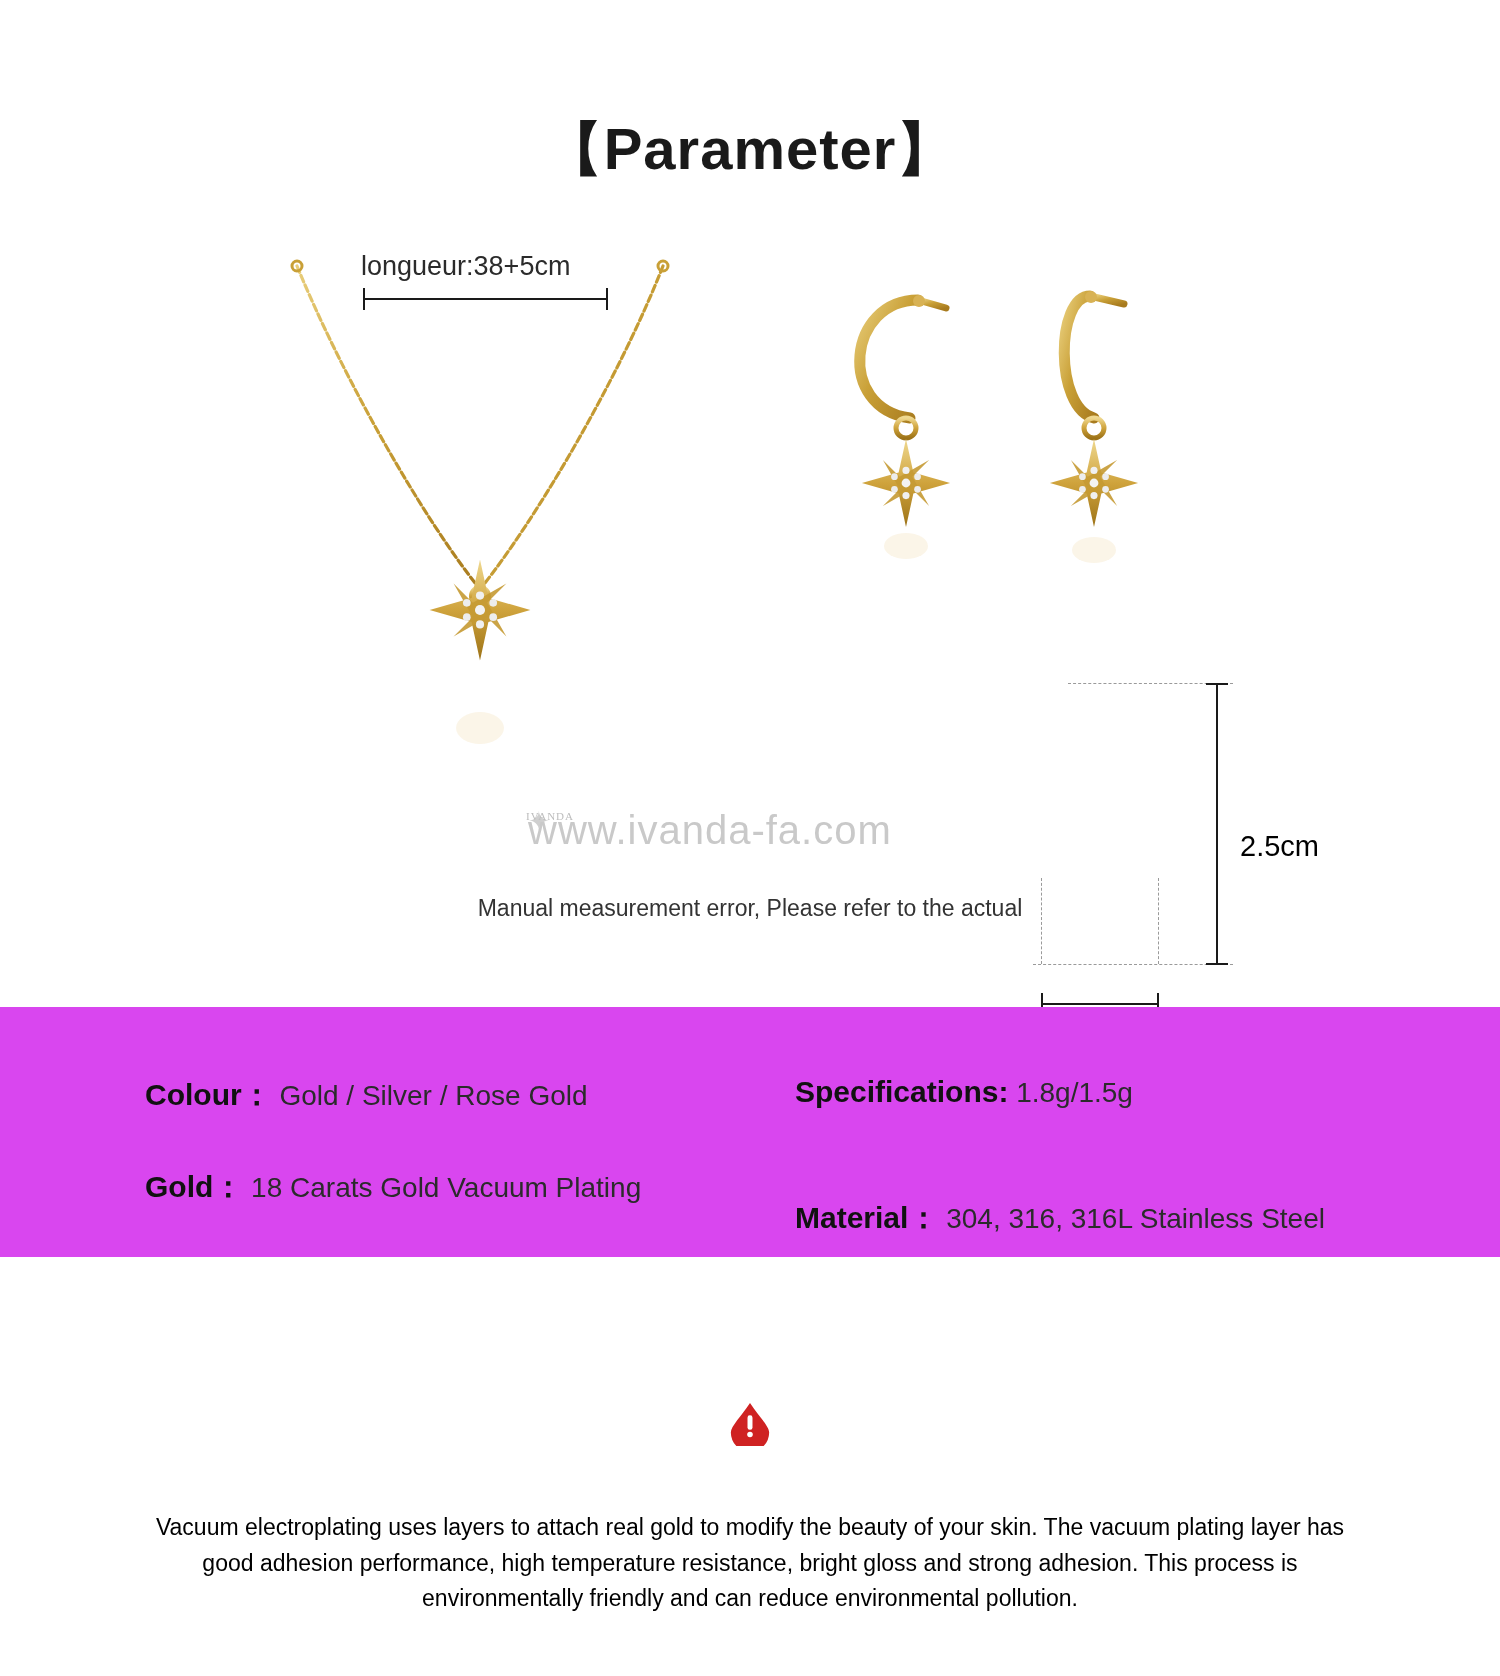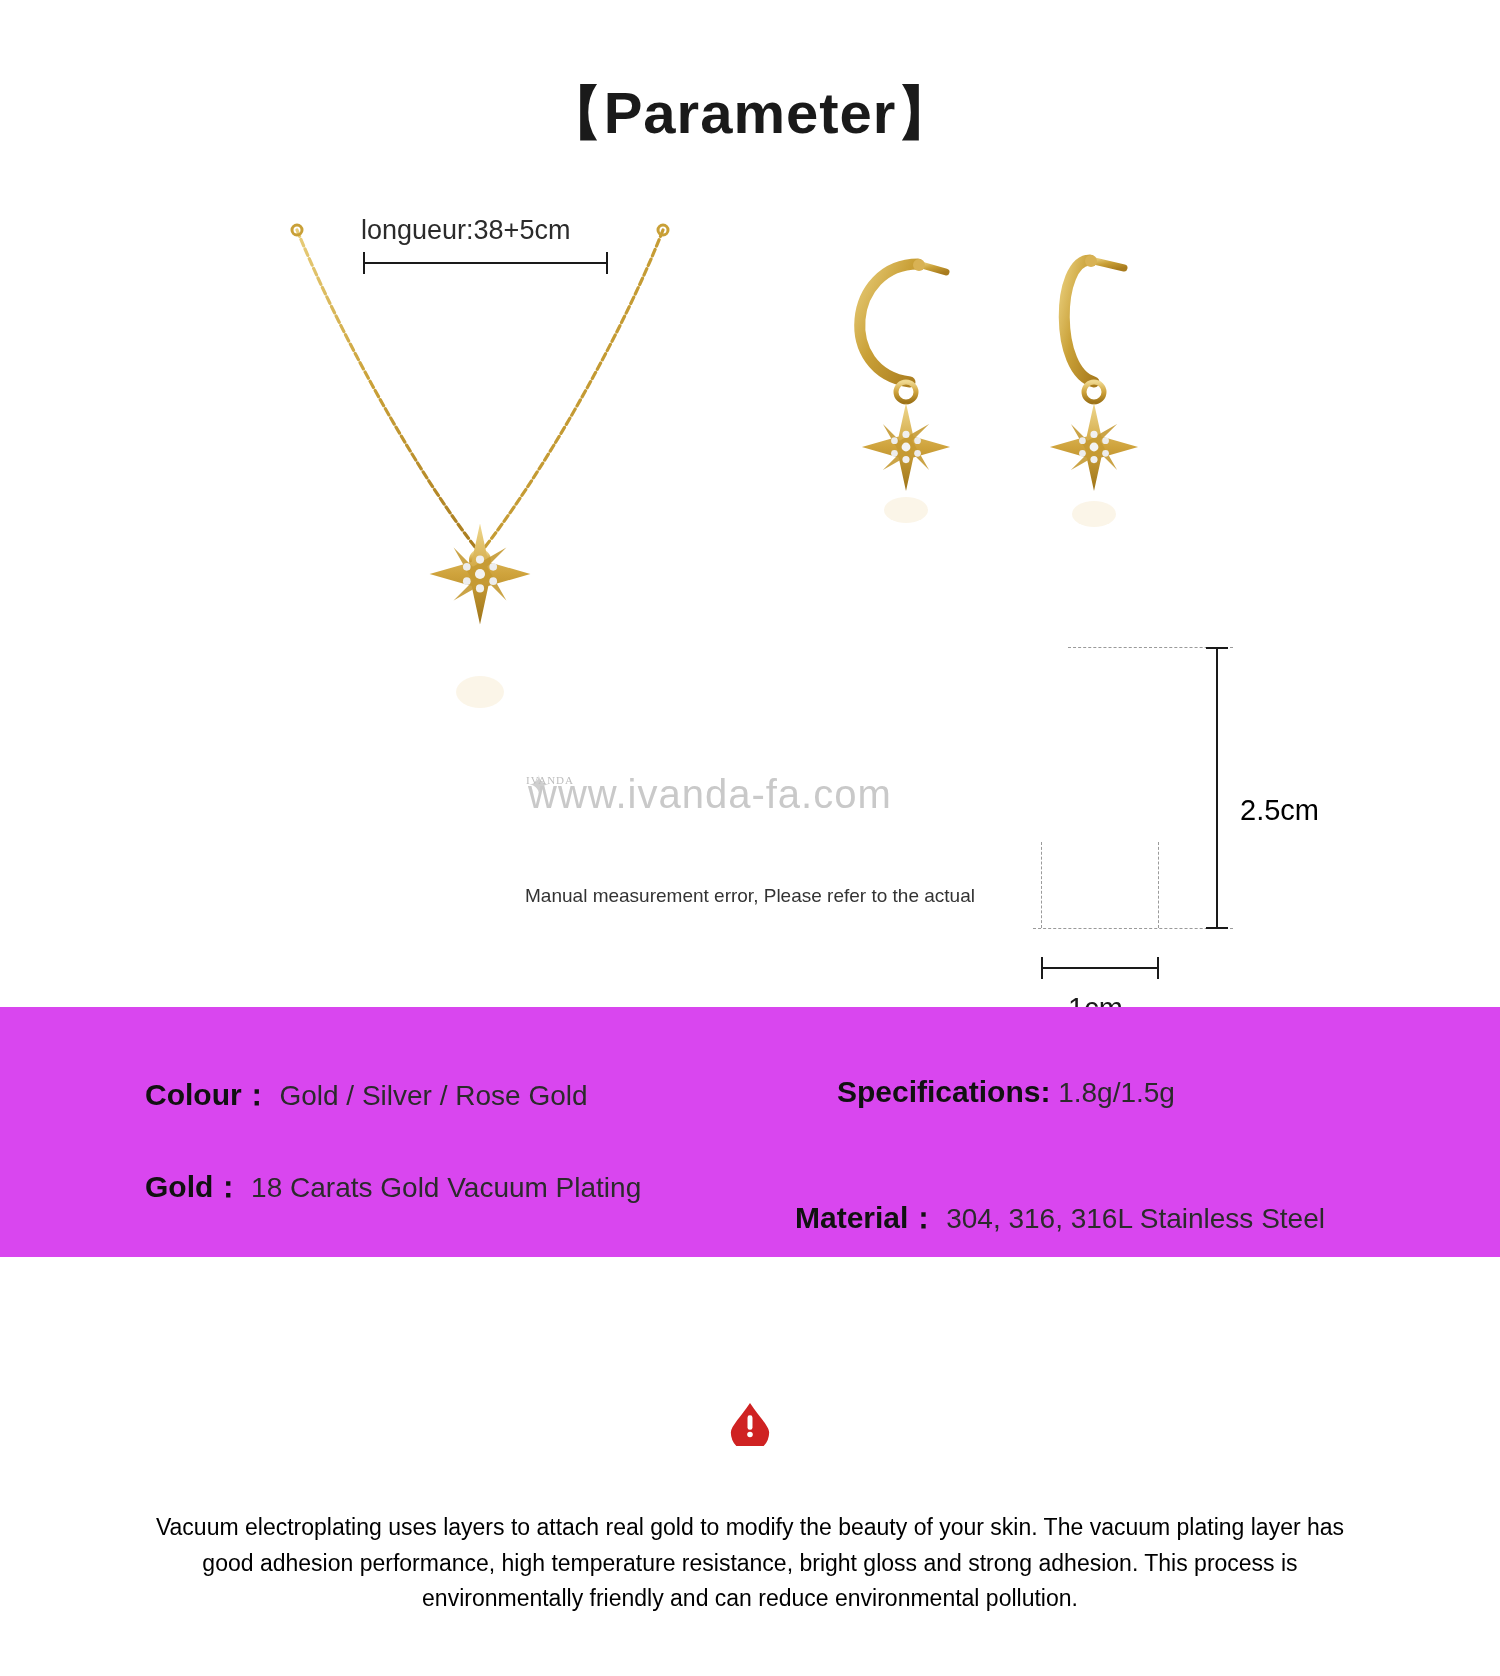--- a/index.html
+++ b/index.html
@@ -17,21 +17,21 @@
   }
 
   
   .page-title {
     text-align: center;
     font-size: 58px;
     font-weight: bold;
     letter-spacing: 1px;
     color: #1a1a1a;
     margin: 0;
-    padding-top: 84px;
+    padding-top: 120px;
     line-height: 1;
   }
 
   
   .product-area {
     position: relative;
     width: 1500px;
     height: 620px;
     margin-top: 80px;
     margin-left: 28px;
@@ -134,22 +134,23 @@
   .dim-1cm {
     position: absolute;
     left: 1040px;
     top: 770px;
     font-size: 29px;
     color: #1a1a1a;
   }
 
   .note-line {
     text-align: center;
-    font-size: 19px;
+    font-size: 23px;
     color: #333;
+    margin-top: 10px;
   }
 
   
   .spec-band {
     position: absolute;
     left: 0;
     top: 1007px;
     width: 1500px;
     height: 250px;
     background: #d946ef;
@@ -168,21 +169,21 @@
   .spec-cell .k {
     font-weight: bold;
     font-size: 30px;
     color: #111;
   }
   .spec-cell .v {
     font-size: 28px;
     color: #2b2b2b;
   }
   .c-r1c1 { left: 145px; top: 68px; }
-  .c-r1c2 { left: 795px; top: 68px; margin-left: 42px; }
+  .c-r1c2 { left: 795px; top: 68px; }
   .c-r2c1 { left: 145px; top: 160px; }
   .c-r2c2 { left: 795px; top: 160px; margin-top: 31px; }
 
   
   .warn-icon {
     position: absolute;
     left: 50%;
     top: 1400px;
     transform: translateX(-50%);
     width: 46px;

